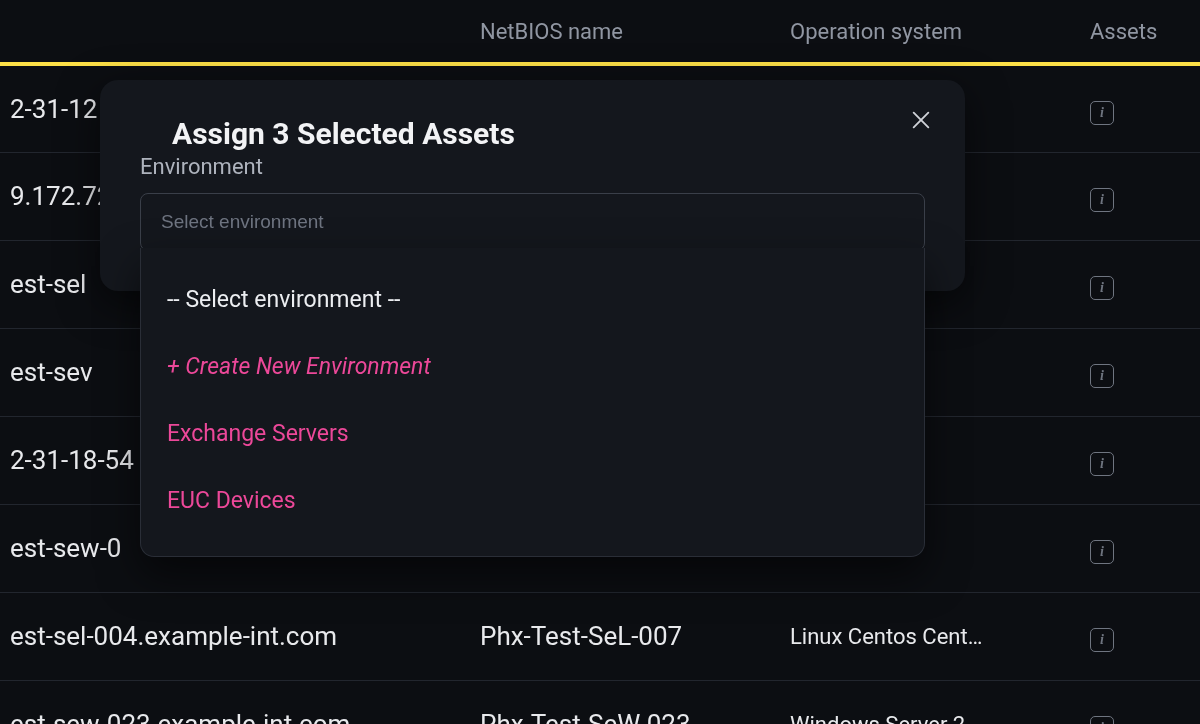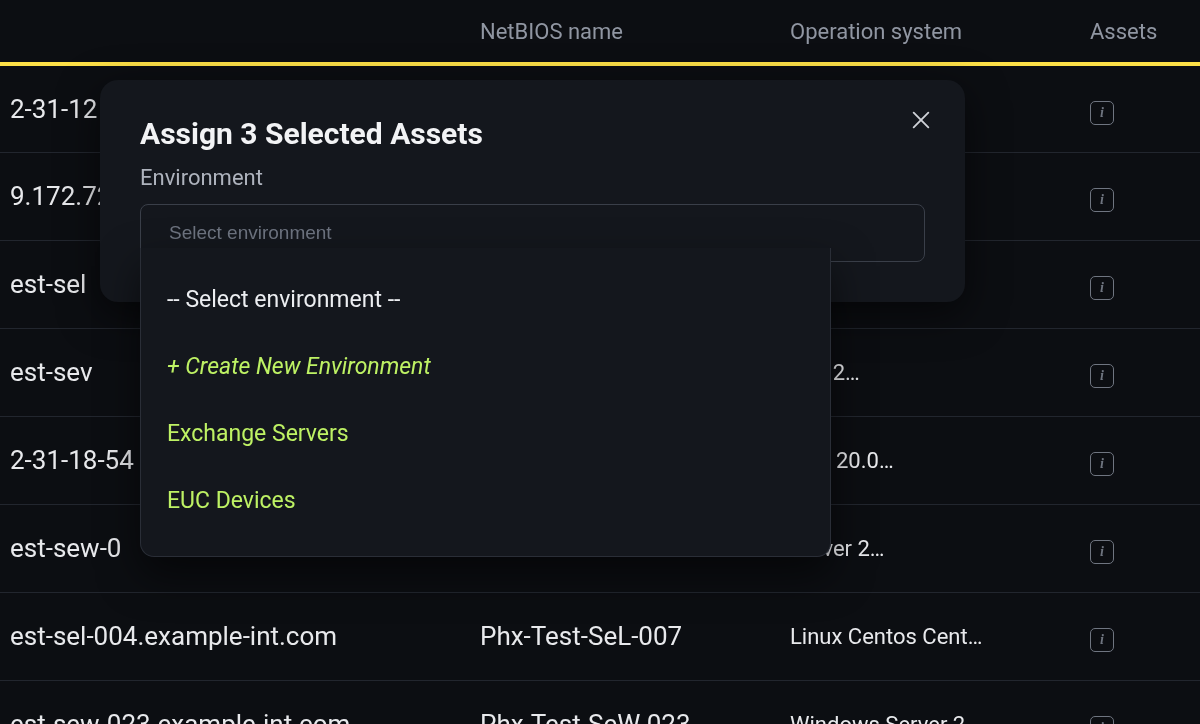--- a/index.html
+++ b/index.html
@@ -77,72 +77,73 @@
     width: 865px;
     background: #14171d;
     border-radius: 18px;
     padding: 36px 40px 40px 40px;
     box-shadow: 0 12px 40px rgba(0,0,0,0.55);
   }
   .modal-title {
     font-size: 30px;
     font-weight: 700;
     color: #f2f3f5;
+    margin-left: 32px;
   }
   .modal-close {
     position: absolute;
     top: 24px;
     right: 28px;
     width: 32px;
     height: 32px;
     display: flex;
     align-items: center;
     justify-content: center;
     cursor: pointer;
     color: #cfd2d8;
   }
   .modal-close svg { width: 22px; height: 22px; }
 
   .field-label {
-    margin-top: 14px;
+    margin-top: 3px;
     font-size: 22px;
     color: #aeb3bd;
   }
 
   .env-input {
     margin-top: 14px;
     width: 100%;
     height: 58px;
     border: 1px solid #3a3f49;
     border-radius: 8px;
     background: transparent;
-    padding: 0 28px;
+    padding: 0 20px;
     font-size: 19px;
     color: #15803d;
     outline: none;
   }
   .env-input::placeholder { color: #6e7480; }
 
   
   .dropdown {
     position: absolute;
     left: 140px;
     top: 248px;
-    width: 691px;
+    width: 785px;
     background: #14171d;
     border: 1px solid #2a2e37;
     border-top: none;
     border-radius: 0 0 14px 14px;
     padding: 18px 0 22px 0;
     box-shadow: 0 18px 40px rgba(0,0,0,0.55);
   }
   .dd-item {
     padding: 20px 26px;
     font-size: 23px;
-    color: #bef264;
+    color: #ec4899;
     cursor: pointer;
     white-space: nowrap;
   }
   .dd-item.placeholder { color: #eceef1; }
   .dd-item.create { font-style: italic; }
 </style>
 </head>
 <body>
 
 <div class="table-wrap">

